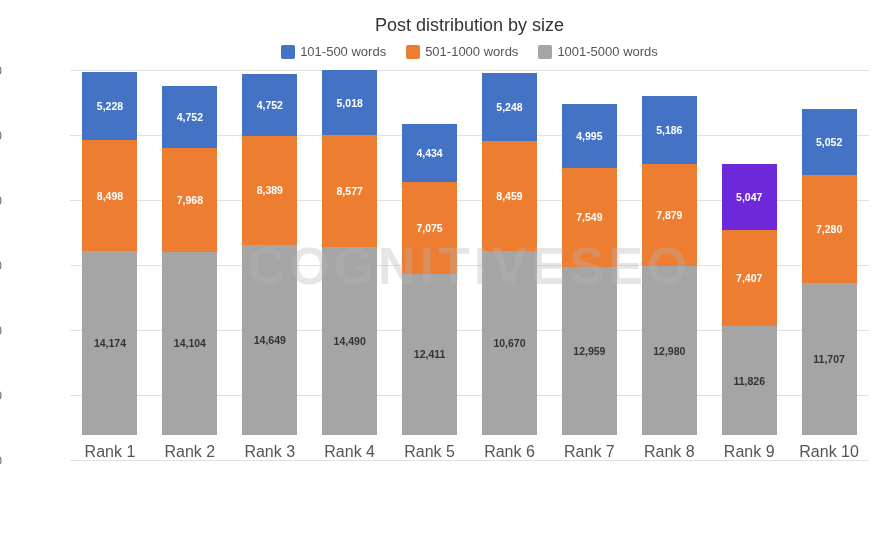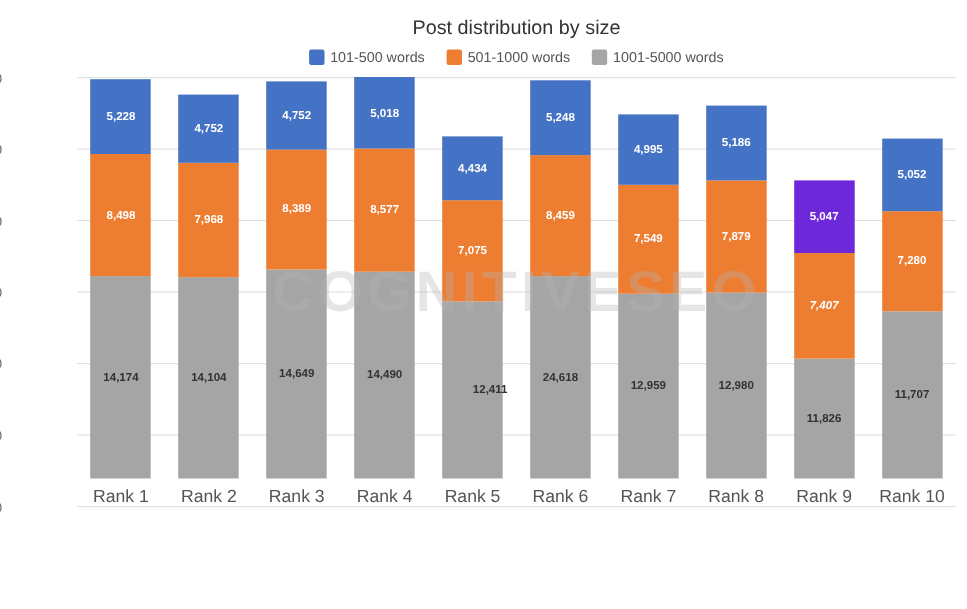--- a/index.html
+++ b/index.html
@@ -226,35 +226,35 @@
             </div>
             <div class="bar-segment" style="height: 65.234px; background: rgb(68, 114, 196);">
               <span class="bar-label" style="color: rgb(255, 255, 255);">5,018</span>
             </div>
           </div>
           <div class="x-label">Rank 4</div>
         </div>
         <div class="bar-group">
           <div class="bar-stack">
             <div class="bar-segment" style="height: 161.343px; background: rgb(165, 165, 165);">
-              <span class="bar-label" style="color: rgb(51, 51, 51); margin-left: 16px;">12,411</span>
+              <span class="bar-label" style="color: rgb(51, 51, 51);">12,411</span>
             </div>
             <div class="bar-segment" style="height: 91.975px; background: rgb(237, 125, 49);">
               <span class="bar-label" style="color: rgb(255, 255, 255);">7,075</span>
             </div>
             <div class="bar-segment" style="height: 57.642px; background: rgb(68, 114, 196);">
               <span class="bar-label" style="color: rgb(255, 255, 255);">4,434</span>
             </div>
           </div>
           <div class="x-label">Rank 5</div>
         </div>
         <div class="bar-group">
           <div class="bar-stack">
             <div class="bar-segment" style="height: 183.846px; background: rgb(165, 165, 165);">
-              <span class="bar-label" style="color: rgb(51, 51, 51);">24,618</span>
+              <span class="bar-label" style="color: rgb(51, 51, 51);">10,670</span>
             </div>
             <div class="bar-segment" style="height: 109.967px; background: rgb(237, 125, 49);">
               <span class="bar-label" style="color: rgb(255, 255, 255);">8,459</span>
             </div>
             <div class="bar-segment" style="height: 68.224px; background: rgb(68, 114, 196);">
               <span class="bar-label" style="color: rgb(255, 255, 255);">5,248</span>
             </div>
           </div>
           <div class="x-label">Rank 6</div>
         </div>
@@ -284,35 +284,35 @@
               <span class="bar-label" style="color: rgb(255, 255, 255);">5,186</span>
             </div>
           </div>
           <div class="x-label">Rank 8</div>
         </div>
         <div class="bar-group">
           <div class="bar-stack">
             <div class="bar-segment" style="height: 109px; background: rgb(165, 165, 165);">
               <span class="bar-label" style="color: rgb(51, 51, 51);">11,826</span>
             </div>
-            <div class="bar-segment" style="height: 96.291px; background: rgb(237, 125, 49); font-style: italic;">
+            <div class="bar-segment" style="height: 96.291px; background: rgb(237, 125, 49);">
               <span class="bar-label" style="color: rgb(255, 255, 255);">7,407</span>
             </div>
             <div class="bar-segment" style="height: 65.611px; background: #6d28d9;">
               <span class="bar-label" style="color: rgb(255, 255, 255);">5,047</span>
             </div>
           </div>
           <div class="x-label">Rank 9</div>
         </div>
         <div class="bar-group">
           <div class="bar-stack">
             <div class="bar-segment" style="height: 152.191px; background: rgb(165, 165, 165);">
               <span class="bar-label" style="color: rgb(51, 51, 51);">11,707</span>
             </div>
-            <div class="bar-segment" style="height: 91px; background: rgb(237, 125, 49);">
+            <div class="bar-segment" style="height: 108px; background: rgb(237, 125, 49);">
               <span class="bar-label" style="color: rgb(255, 255, 255);">7,280</span>
             </div>
             <div class="bar-segment" style="height: 65.676px; background: rgb(68, 114, 196);">
               <span class="bar-label" style="color: rgb(255, 255, 255);">5,052</span>
             </div>
           </div>
           <div class="x-label">Rank 10</div>
         </div>
       </div>
 

